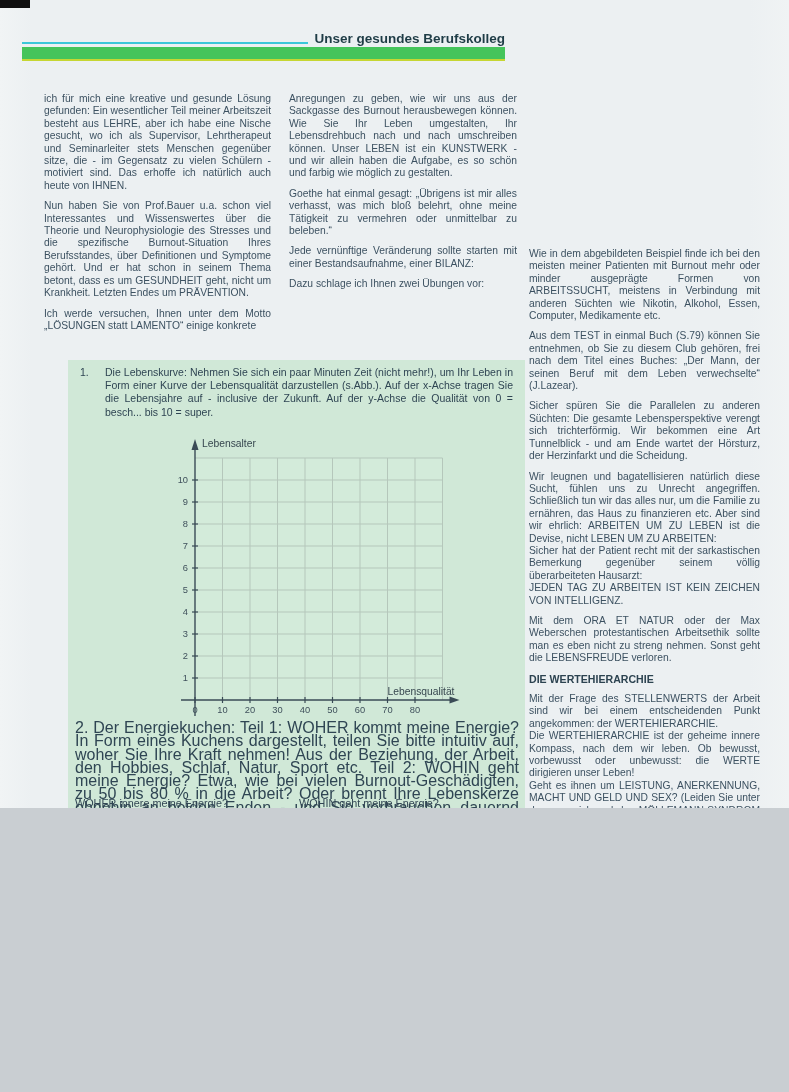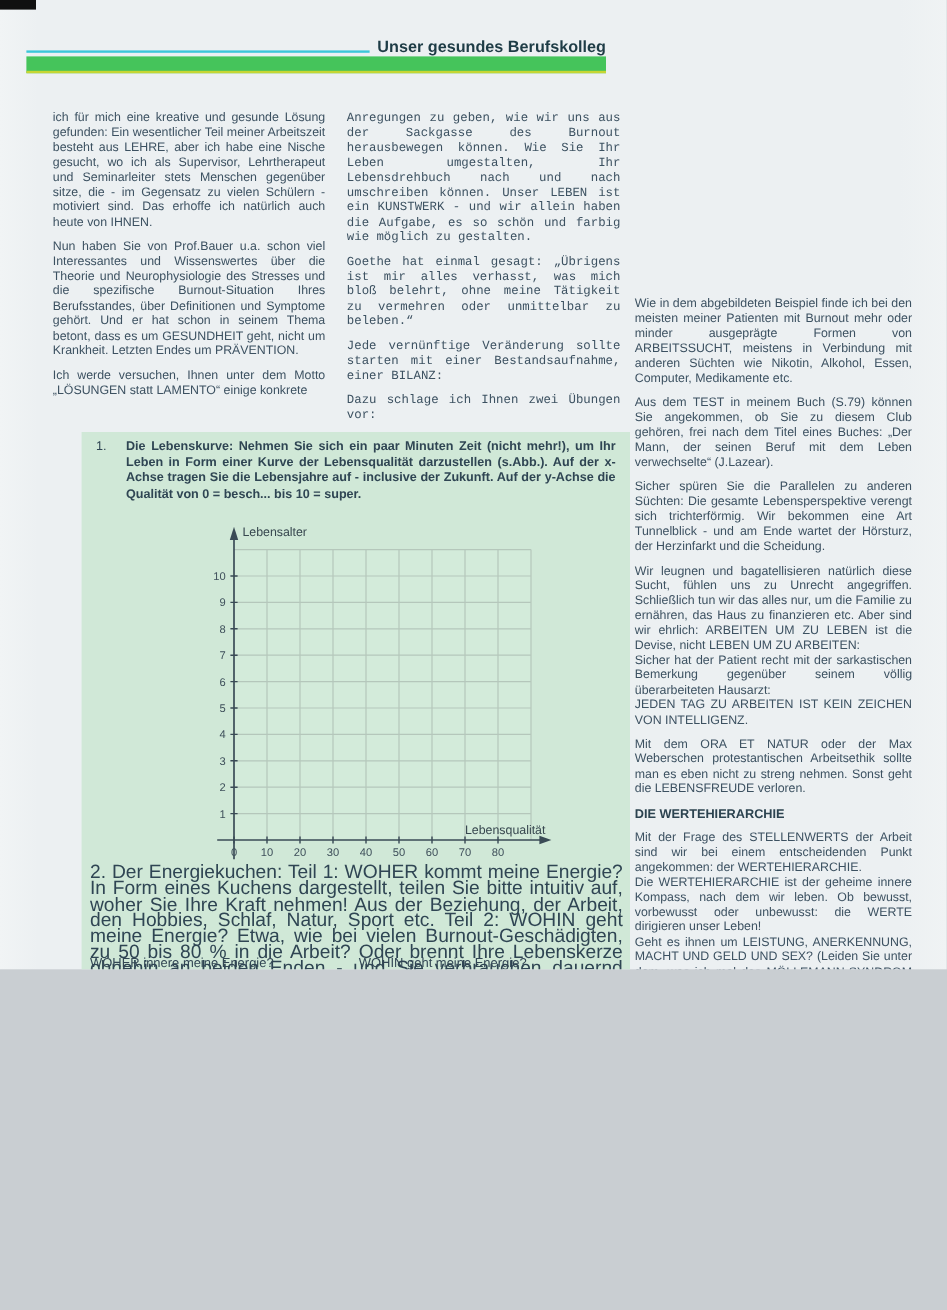--- a/index.html
+++ b/index.html
@@ -9,29 +9,29 @@
   .corner-mark{position:absolute;left:0;top:0;width:30px;height:8px;background:#101010;}
 
   .header{position:absolute;left:22px;top:31px;width:483px;}
   .title-row{display:flex;align-items:flex-end;}
   .header-rule{flex:1;height:2px;background:#3cc7d9;margin-bottom:2px;}
   .page-title{font-size:13.5px;font-weight:bold;color:#1e3c46;line-height:15px;padding-left:6px;white-space:nowrap;}
   .header-greenbar{height:12px;background:#45c45b;border-bottom:2px solid #c6d633;margin-top:1px;}
 
   .col{position:absolute;top:93px;font-size:10.3px;line-height:12.4px;color:#3c5161;text-align:justify;}
   #col1{left:44px;width:227px;}
-  #col2{left:289px;width:228px;font-family:Liberation Mono, monospace;}
+  #col2{left:289px;width:228px;}
   #col3{left:529px;width:231px;top:248px;}
   .col p{margin:0 0 8px 0;white-space:pre-line;}
   .col .col-heading{font-weight:bold;color:#2c4350;font-size:10.6px;margin:3px 0 8px 0;}
 
   .exbox{position:absolute;left:68px;top:360px;width:457px;height:641px;background:#d0e8d7;}
   .item1{position:absolute;left:12px;top:6px;width:433px;font-size:10.5px;line-height:13.2px;color:#2f4553;}
   .item1-num{position:absolute;left:0;top:0;}
-  .item1-text{margin-left:25px;text-align:justify;font-weight:bold;}
+  .item1-text{margin-left:25px;text-align:justify;}
   .item2{position:absolute;left:7px;top:361px;width:444px;font-size:16px;line-height:13.3px;color:#2f4553;text-align:justify;}
   .pie-title{position:absolute;top:437px;font-size:10.8px;color:#324654;}
   #pieTitle1{left:7px;}
   #pieTitle2{left:231px;}
   svg.chart{position:absolute;}
   #gridChart{left:81px;top:68px;}
   #pie1{left:7px;top:457px;}
   #pie2{left:226px;top:459px;}
 
   .footer{position:absolute;left:35px;top:1003px;width:110px;}
@@ -60,21 +60,21 @@
       <p>Ich werde versuchen, Ihnen unter dem Motto „LÖSUNGEN statt LAMENTO“ einige konkrete</p>
     </div>
   <div class="col" id="col2">
       <p>Anregungen zu geben, wie wir uns aus der Sackgasse des Burnout herausbewegen können. Wie Sie Ihr Leben umgestalten, Ihr Lebensdrehbuch nach und nach umschreiben können. Unser LEBEN ist ein KUNSTWERK - und wir allein haben die Aufgabe, es so schön und farbig wie möglich zu gestalten.</p>
       <p>Goethe hat einmal gesagt: „Übrigens ist mir alles verhasst, was mich bloß belehrt, ohne meine Tätigkeit zu vermehren oder unmittelbar zu beleben.“</p>
       <p>Jede vernünftige Veränderung sollte starten mit einer Bestandsaufnahme, einer BILANZ:</p>
       <p>Dazu schlage ich Ihnen zwei Übungen vor:</p>
     </div>
   <div class="col" id="col3">
       <p>Wie in dem abgebildeten Beispiel finde ich bei den meisten meiner Patienten mit Burnout mehr oder minder ausgeprägte Formen von ARBEITSSUCHT, meistens in Verbindung mit anderen Süchten wie Nikotin, Alkohol, Essen, Computer, Medikamente etc.</p>
-      <p>Aus dem TEST in meinem Buch (S.79) können Sie angekommen, ob Sie zu diesem Club gehören, frei nach dem Titel eines Buches: „Der Mann, der seinen Beruf mit dem Leben verwechselte“ (J.Lazear).</p>
+      <p>Aus dem TEST in einmal Buch (S.79) können Sie entnehmen, ob Sie zu diesem Club gehören, frei nach dem Titel eines Buches: „Der Mann, der seinen Beruf mit dem Leben verwechselte“ (J.Lazear).</p>
       <p>Sicher spüren Sie die Parallelen zu anderen Süchten: Die gesamte Lebensperspektive verengt sich trichterförmig. Wir bekommen eine Art Tunnelblick - und am Ende wartet der Hörsturz, der Herzinfarkt und die Scheidung.</p>
       <p>Wir leugnen und bagatellisieren natürlich diese Sucht, fühlen uns zu Unrecht angegriffen. Schließlich tun wir das alles nur, um die Familie zu ernähren, das Haus zu finanzieren etc. Aber sind wir ehrlich: ARBEITEN UM ZU LEBEN ist die Devise, nicht LEBEN UM ZU ARBEITEN:
 Sicher hat der Patient recht mit der sarkastischen Bemerkung gegenüber seinem völlig überarbeiteten Hausarzt:
 JEDEN TAG ZU ARBEITEN IST KEIN ZEICHEN VON INTELLIGENZ.</p>
       <p>Mit dem ORA ET NATUR oder der Max Weberschen protestantischen Arbeitsethik sollte man es eben nicht zu streng nehmen. Sonst geht die LEBENSFREUDE verloren.</p>
       <div class="col-heading">DIE WERTEHIERARCHIE</div>
       <p>Mit der Frage des STELLENWERTS der Arbeit sind wir bei einem entscheidenden Punkt angekommen: der WERTEHIERARCHIE.
 Die WERTEHIERARCHIE ist der geheime innere Kompass, nach dem wir leben. Ob bewusst, vorbewusst oder unbewusst: die WERTE dirigieren unser Leben!
 Geht es ihnen um LEISTUNG, ANERKENNUNG, MACHT UND GELD UND SEX? (Leiden Sie unter dem, was ich mal das MÖLLEMANN-SYNDROM genannt habe? Schließlich auch, wie viele Politiker, ein früherer Lehrer)
 Oder sind Ihnen Werte wie GESUNDHEIT, LIEBE, FAMILIE, HOBBIES, NATUR UND MUSIK wichtiger!? (Wie steht es um die Werte Ihrer Vorgesetzten im Vergleich zu Ihnen?)

